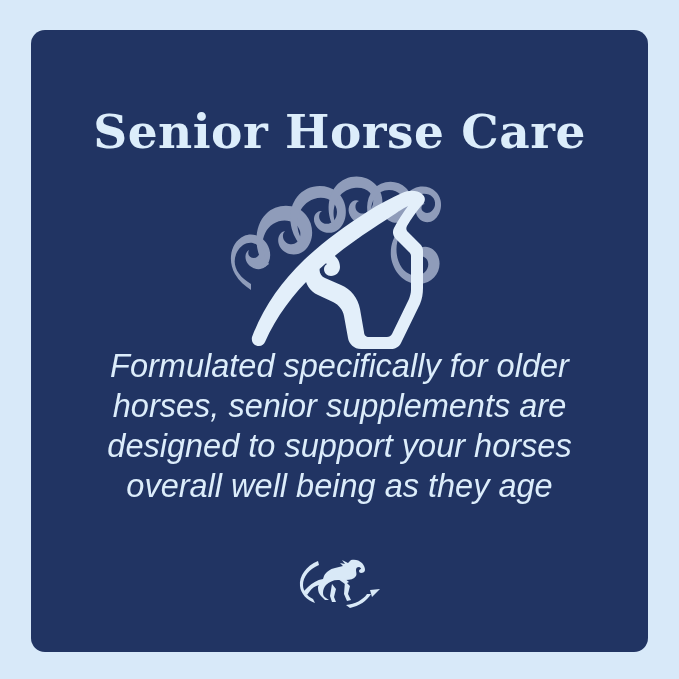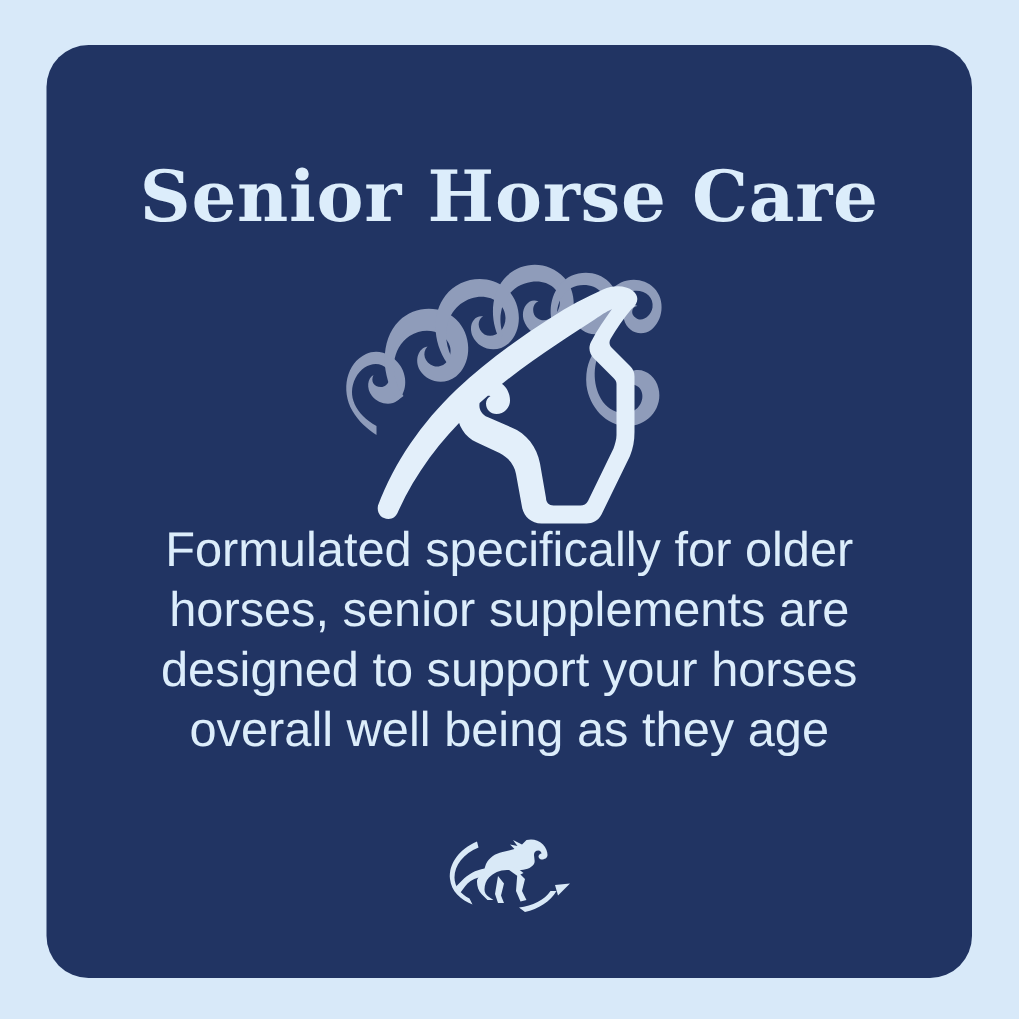--- a/index.html
+++ b/index.html
@@ -20,21 +20,21 @@
     background: #d8e9f9;
   }
 
   .card {
     position: absolute;
     left: 31px;
     top: 30px;
     width: 617px;
     height: 622px;
     background: #213463;
-    border-radius: 28px;
+    border-radius: 14px;
     overflow: hidden;
   }
 
   .card-inner {
     position: relative;
     width: 100%;
     height: 100%;
   }
 
   .title {
@@ -71,20 +71,21 @@
     left: 50%;
     top: 316px;
     transform: translateX(-50%);
     width: 530px;
     text-align: center;
     font-family: "Liberation Sans", sans-serif;
     font-weight: 400;
     font-size: 32.5px;
     line-height: 40px;
     color: #dcedfb;
+    font-style: italic;
   }
 
   .brand-logo {
     position: absolute;
     left: 50%;
     bottom: 40px;
     transform: translateX(-50%);
     width: 104px;
     height: 64px;
   }

